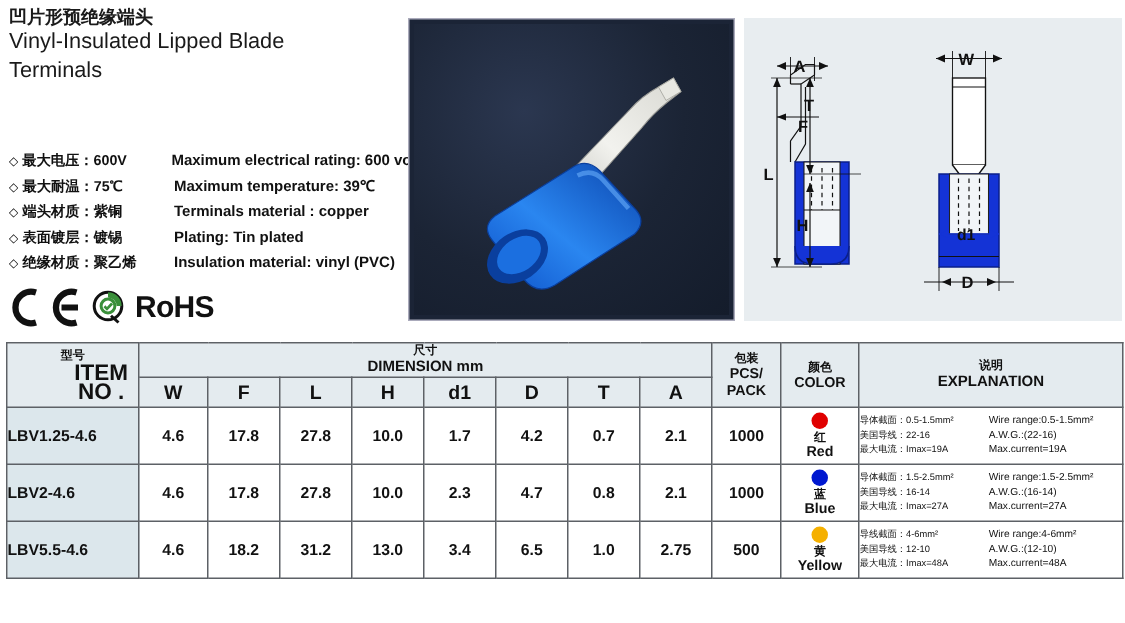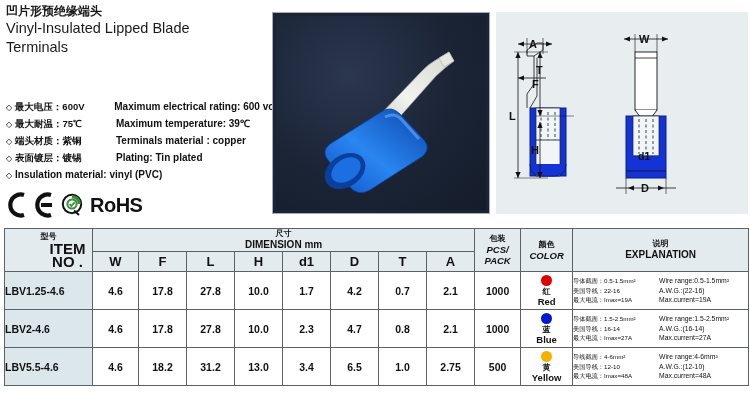--- a/index.html
+++ b/index.html
@@ -43,21 +43,21 @@
 
   
   #tbl { position:absolute; left:4px; top:228px; width:744px; border-collapse:collapse;
          table-layout:fixed; }
   #tbl td, #tbl th { border:1px solid #5d6166; padding:0; }
   .hd { background:#e4ebef; text-align:center; vertical-align:middle; }
   .hd-cn { font-size:8px; font-weight:bold; color:#111; line-height:10px; }
   .hd-en { font-size:15px; font-weight:bold; color:#111; line-height:13px;padding-left:38px; }
   .hd-dim-en { font-size:10px; font-weight:bold; color:#111; line-height:12px; }
   .hd-sub { font-size:13px; font-weight:bold; color:#111; text-align:center; }
-  .hd-small { font-size:9.5px; font-weight:bold; color:#111; line-height:11px;font-style:italic; }
+  .hd-small { font-size:9.5px; font-weight:bold; color:#111; line-height:11px; }
 
   .cell-item { background:#dce7ec; text-align:left; font-size:10.5px; font-weight:bold;
                color:#111; height:38px; }
   .cell-num { text-align:center; font-size:10.5px; font-weight:bold; color:#111; }
   .cell-pcs { text-align:center; font-size:10.5px; font-weight:bold; color:#111; }
   .cell-color { text-align:center; vertical-align:middle; }
   .dot { width:11px; height:11px; border-radius:50%; margin:0 auto 1px; }
   .c-cn { font-size:8px; font-weight:bold; color:#111; line-height:9px; }
   .c-en { font-size:9.5px; font-weight:bold; color:#111; line-height:11px; }
 
@@ -95,20 +95,21 @@
         <span class="spec-cn">端头材质：紫铜</span>
         <span class="spec-en">Terminals material : copper</span>
       </div>
       <div class="spec-row">
         <span class="spec-bullet">◇</span>
         <span class="spec-cn">表面镀层：镀锡</span>
         <span class="spec-en">Plating: Tin plated</span>
       </div>
       <div class="spec-row">
         <span class="spec-bullet">◇</span>
+        <span class="spec-cn">绝缘材质：聚乙烯</span>
         <span class="spec-en">Insulation material: vinyl (PVC)</span>
       </div>
     </div>
 
     <div class="certs">
       <svg class="ce-mark" width="52" height="26" viewBox="0 0 52 26">
         <path d="M20 3 A10.5 10.5 0 1 0 20 23" fill="none" stroke="#111" stroke-width="4.2"></path>
         <path d="M47 3 A10.5 10.5 0 1 0 47 23" fill="none" stroke="#111" stroke-width="4.2"></path>
         <rect x="37" y="11" width="11" height="4" fill="#111"></rect>
       </svg>

